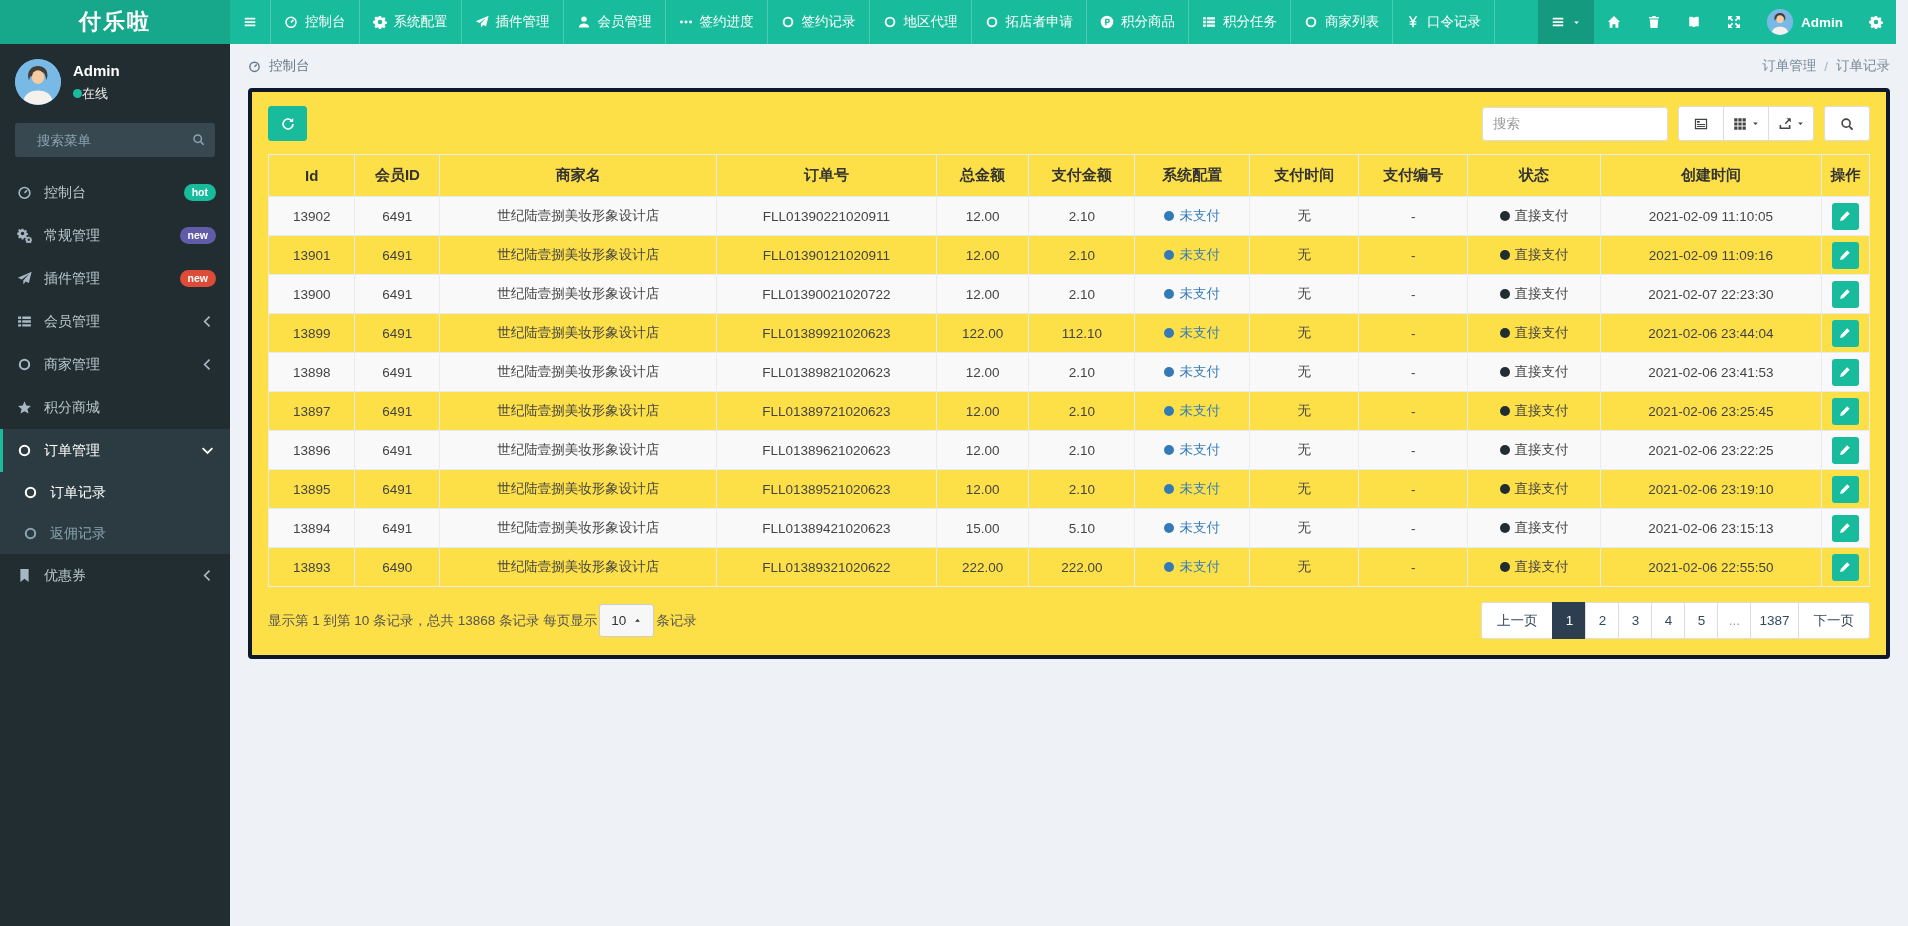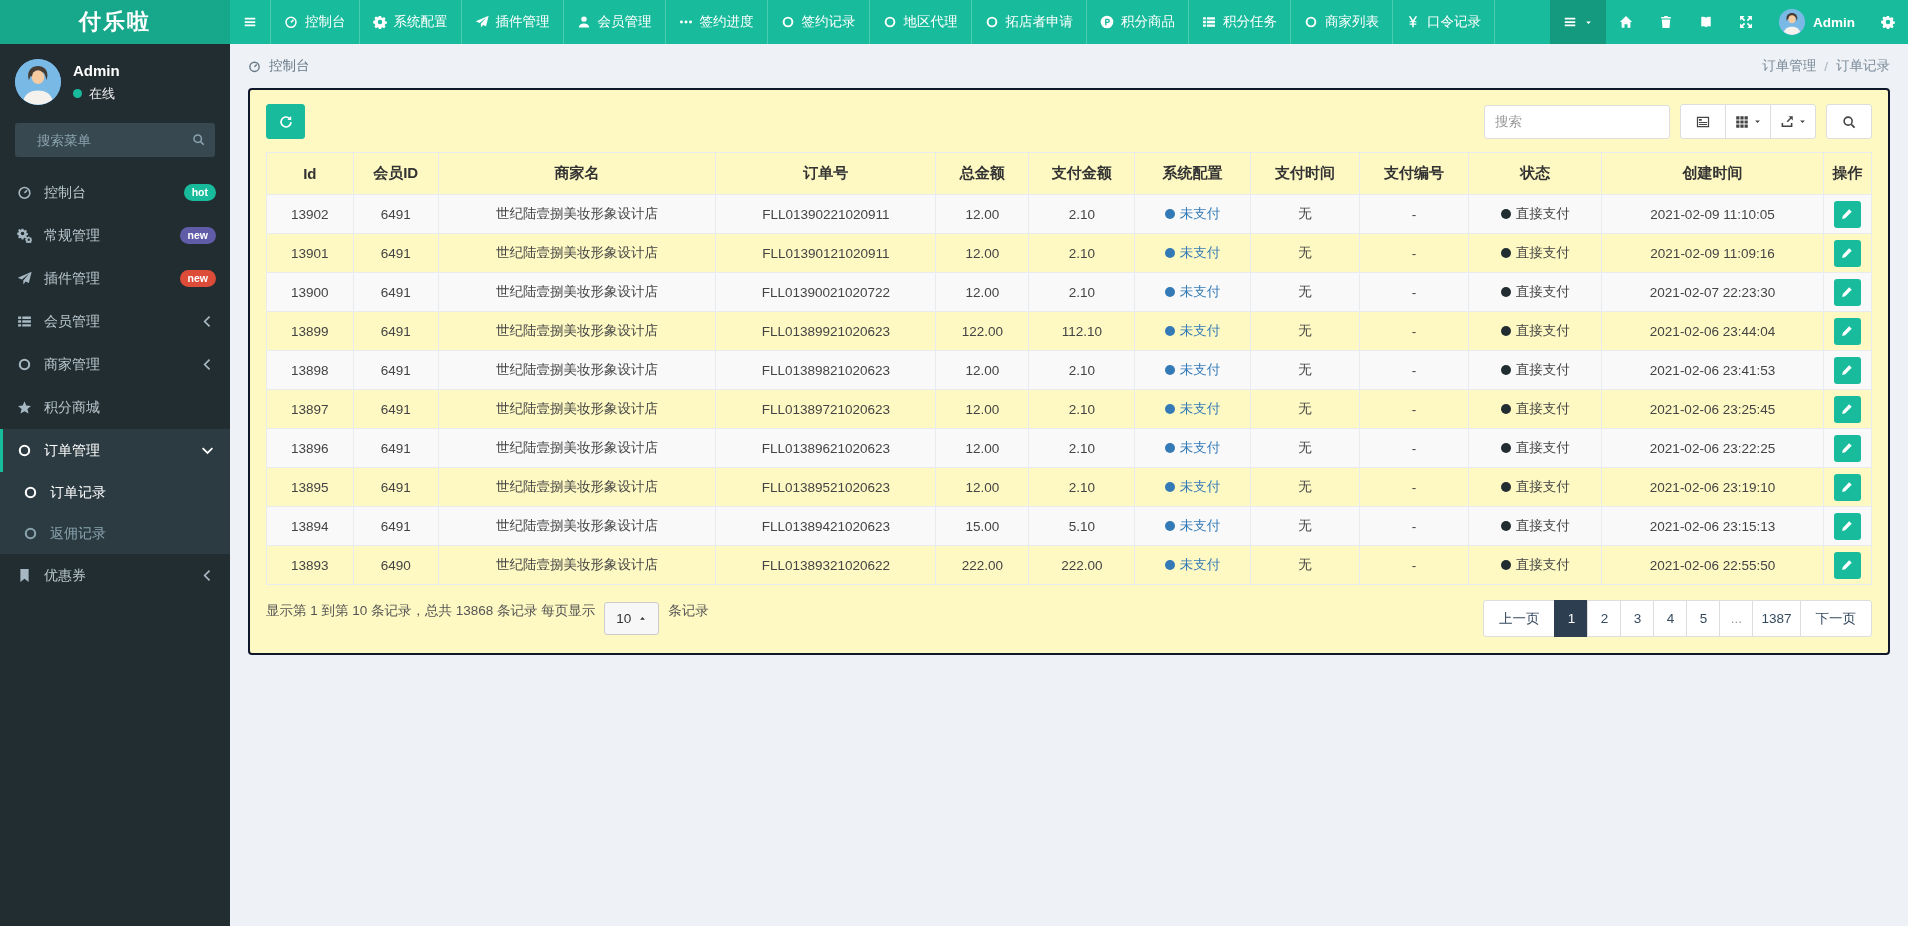--- a/index.html
+++ b/index.html
@@ -11,40 +11,40 @@
   *{box-sizing:border-box}
   html,body{margin:0;padding:0}
   body{
     width:1908px;height:926px;overflow:hidden;position:relative;
     font-family:"Liberation Sans","DejaVu Sans",sans-serif;
     background:var(--content-bg);font-size:14px;color:#444;
   }
   .ic{display:inline-flex;align-items:center;justify-content:center}
   .ic svg{width:14px;height:14px;display:block}
   
-  .navbar{position:absolute;top:0;left:0;right:0;height:44px;background:var(--teal);display:flex;z-index:20}
+  .navbar{position:absolute;top:0;left:0;right:12px;height:44px;background:var(--teal);display:flex;z-index:20}
   .brand{width:230px;flex:0 0 230px;background:var(--teal-dark);color:#fff;font-size:22px;font-weight:bold;
     display:flex;align-items:center;justify-content:center;letter-spacing:2px}
   .nav-menu{display:flex}
   .nav-item{display:flex;align-items:center;gap:7px;padding:0 13px;color:#fff;font-size:13.5px;
     border-right:1px solid rgba(255,255,255,.22);cursor:pointer;text-decoration:none;white-space:nowrap}
   .nav-right{margin-left:auto;display:flex}
   .nav-right .nav-item{border-right:none;padding:0 13px}
   .nav-dd{background:var(--navbar-active);padding:0 16px}
   .nav-dd .caret svg,.btn .caret svg{width:9px;height:9px}
   .nav-user{gap:8px;font-weight:bold}
   .avatar{border-radius:50%;overflow:hidden;display:inline-block;background:#79b9e6;flex:0 0 auto}
   .avatar svg{width:100%;height:100%;display:block}
   .avatar.sm{width:26px;height:26px}
   .avatar.lg{width:46px;height:46px}
   
   .sidebar{position:absolute;top:44px;left:0;bottom:0;width:230px;background:var(--sidebar-bg);color:#b8c7ce;z-index:10}
   .user-panel{display:flex;gap:12px;padding:15px 15px 16px;align-items:center}
   .user-name{color:#fff;font-weight:bold;font-size:15px;margin-bottom:6px}
-  .user-status{font-size:13px;color:#eee;display:flex;align-items:center;gap:7px}
+  .user-status{font-size:13px;color:#eee;display:flex;align-items:center;}
   .dot{width:9px;height:9px;border-radius:50%;display:inline-block}
   .dot.green{background:var(--teal)}
   .sidebar-search{margin:2px 15px 14px;position:relative}
   .sidebar-search input{width:100%;background:#384850;border:none;border-radius:3px;height:34px;
     padding:0 34px 0 22px;color:#ccc;font-size:13.5px;outline:none}
   .sidebar-search input::placeholder{color:#8aa4af}
   .sidebar-search .ic{position:absolute;right:10px;top:10px;color:#8aa4af}
   .sidebar-search .ic svg{width:13px;height:13px}
   .side-item{display:flex;align-items:center;gap:11px;height:43px;padding:0 14px 0 12px;font-size:14px;
     color:#b8c7ce;cursor:pointer;text-decoration:none;border-left:3px solid transparent}
@@ -64,21 +64,21 @@
   .submenu .side-item.sub-active{color:#fff}
   .submenu .side-item.sub-active .ic{color:#fff}
   
   .content{position:absolute;top:44px;left:230px;right:0;bottom:0;overflow:hidden}
   .content-header{display:flex;justify-content:space-between;align-items:center;padding:13px 18px;font-size:13.5px}
   .bc-left{display:flex;gap:8px;align-items:center;color:#667786}
   .bc-left .ic svg{width:13px;height:13px}
   .bc-right{color:#7a8a99;display:flex;align-items:center}
   .bc-right a{color:#7a8a99;text-decoration:none}
   .bc-sep{margin:0 8px;color:#aab4bd}
-  .panel{margin:0 18px;background:#fef9c3;border:2px solid #0f172a;border-radius:4px;padding:14px 16px 16px}
+  .panel{margin:0 18px;background:#fde047;border:4px solid #0f172a;border-radius:4px;padding:14px 16px 16px}
   .toolbar{display:flex;align-items:center}
   .btn{display:inline-flex;align-items:center;justify-content:center;border:1px solid #ddd;background:#fff;
     border-radius:3px;height:35px;cursor:pointer;color:#444;font-size:13.5px}
   .btn-refresh{background:var(--teal);border-color:var(--teal);color:#fff;width:39px}
   .toolbar-right{margin-left:auto;display:flex;align-items:center}
   .search-input{width:186px;height:34px;border:1px solid #ddd;border-radius:3px;padding:0 10px;
     font-size:13.5px;color:#333;margin-right:10px;outline:none}
   .search-input::placeholder{color:#999}
   .btn-group{display:flex}
   .btn-group .btn{width:46px;border-radius:0;margin-left:-1px;gap:4px}
@@ -93,21 +93,21 @@
   .grid td{height:39px}
   .grid tbody tr:nth-child(odd){background:#f9f9f9}
   .pay-link{color:var(--link-blue);text-decoration:none;cursor:pointer}
   .dot.blue{background:var(--link-blue);width:10px;height:10px;margin-right:5px;vertical-align:-1px}
   .dot.navy{background:#222d32;width:10px;height:10px;margin-right:5px;vertical-align:-1px}
   .edit-btn{width:27px;height:27px;background:var(--teal);border:none;border-radius:3px;color:#fff;
     display:inline-flex;align-items:center;justify-content:center;cursor:pointer;vertical-align:middle}
   .edit-btn svg{width:12px;height:12px}
   
   .table-footer{display:flex;align-items:center;margin-top:15px}
-  .records-info{font-size:13.5px;color:#555;display:flex;align-items:flex-start;gap:9px}
+  .records-info{font-size:13.5px;color:#555;display:flex;align-items:center;gap:2px}
   .page-size{border:1px solid #ccc;background:#f7f7f7;border-radius:3px;height:33px;padding:0 11px;
     display:inline-flex;align-items:center;gap:7px;font-size:13.5px;color:#333;cursor:pointer}
   .page-size .ic svg{width:9px;height:9px}
   ul.pagination{margin:0 0 0 auto;padding:0;display:flex;list-style:none}
   .page-item{border:1px solid #ddd;margin-left:-1px;min-width:34px;height:37px;display:flex;align-items:center;
     justify-content:center;font-size:13.5px;color:#34495e;cursor:pointer;background:#fff;padding:0 8px}
   .page-item.wide{padding:0 15px}
   .page-item:first-child{border-radius:3px 0 0 3px;margin-left:0}
   .page-item:last-child{border-radius:0 3px 3px 0}
   .page-item.active{background:var(--navy);border-color:var(--navy);color:#fff}

